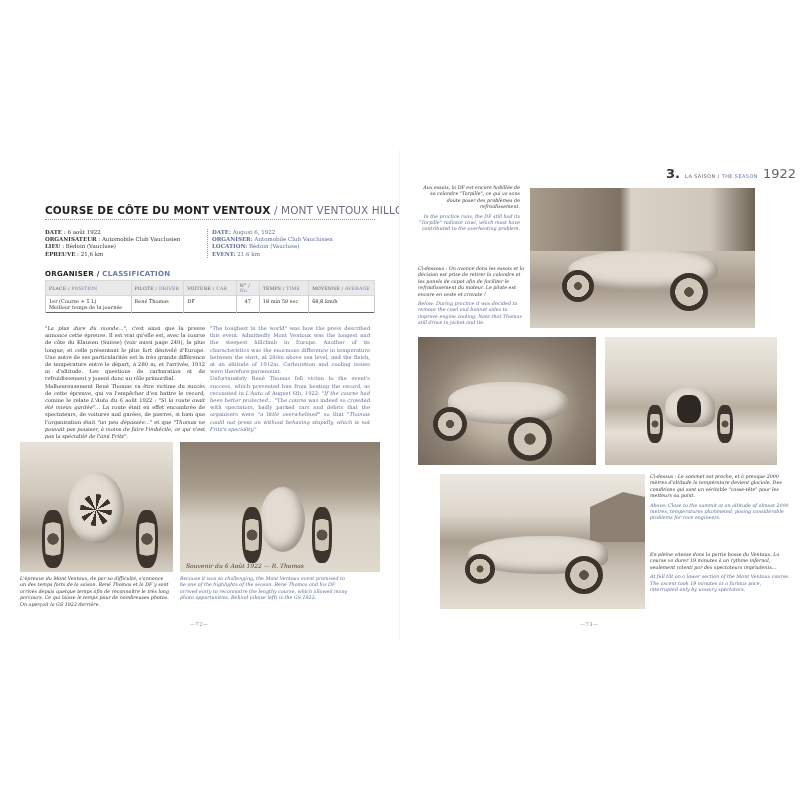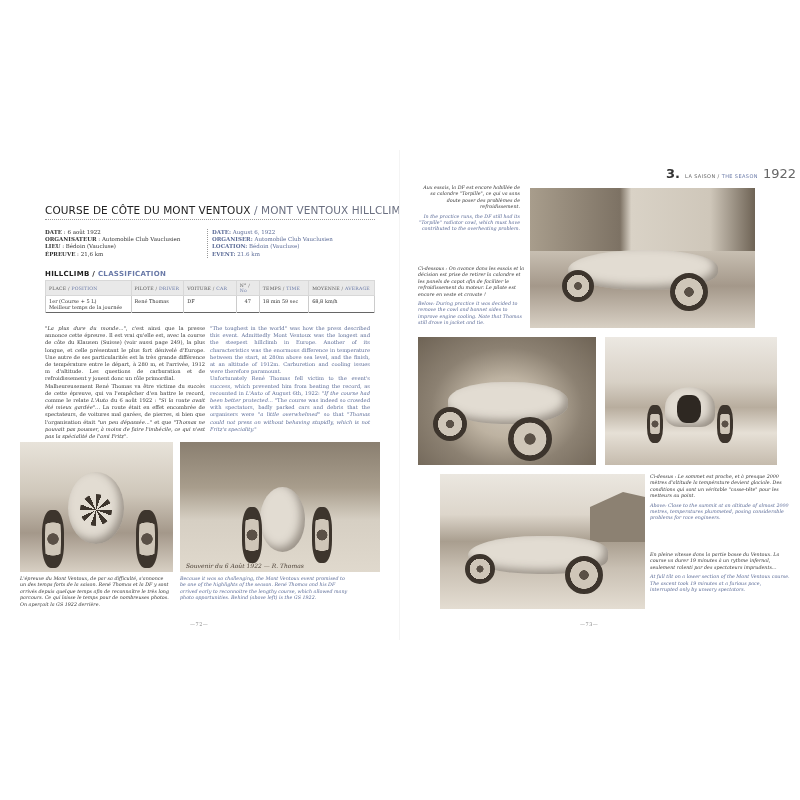--- a/index.html
+++ b/index.html
@@ -7,21 +7,21 @@
          font-family:"DejaVu Serif", serif; color:#333; }
   .page { position:absolute; top:0; height:800px; background:#fff; }
   #left-page { left:0; width:400px; }
   #right-page { left:400px; width:400px; }
   .gutter { position:absolute; left:399px; top:150px; width:2px; height:490px;
             background:linear-gradient(to right, #f2f2f2, #fafafa); }
 
   
   .title-row { position:absolute; left:45px; top:204px; width:330px; font-family:"DejaVu Sans", sans-serif;
                font-size:10.5px; letter-spacing:0.1px; padding-bottom:3px; border-bottom:1px dotted #999; white-space:nowrap; }
-  .title-fr { font-weight:normal; color:#222; }
+  .title-fr { font-weight:bold; color:#222; }
   .title-sep, .title-en { color:#6a6f80; }
 
   
   .info { position:absolute; top:229px; font-size:5.5px; line-height:7.2px; color:#333; }
   .info.fr { left:45px; width:150px; }
   .info.en { left:207px; width:170px; color:#5a6a96; border-left:1px dotted #999; padding-left:4px; }
   .info b { font-weight:bold; }
 
   
   .class-title { position:absolute; left:45px; top:270px; font-family:"DejaVu Sans", sans-serif; font-size:7px; font-weight:bold; color:#222; letter-spacing:0.3px; }
@@ -81,21 +81,21 @@
   </div>
 
   <div class="info en">
     <div><b>DATE:</b><span> August 6, 1922</span></div>
     <div><b>ORGANISER:</b><span> Automobile Club Vauclusien</span></div>
     <div><b>LOCATION:</b><span> Bédoin (Vaucluse)</span></div>
     <div><b>EVENT:</b><span> 21.6 km</span></div>
   </div>
 
   <div class="class-title">
-    <span>HILLCLIMB</span> / <span class="en">CLASSIFICATION</span>
+    <span>ORGANISER</span> / <span class="en">CLASSIFICATION</span>
   </div>
 
   <table class="results">
     <thead>
       <tr>
         <th style="width:26%"><span>PLACE</span> / <span class="en">POSITION</span></th>
         <th style="width:16%"><span>PILOTE</span> / <span class="en">DRIVER</span></th>
         <th style="width:16%"><span>VOITURE</span> / <span class="en">CAR</span></th>
         <th style="width:7%"><span>N°</span> / <span class="en">No</span></th>
         <th style="width:15%"><span>TEMPS</span> / <span class="en">TIME</span></th>

